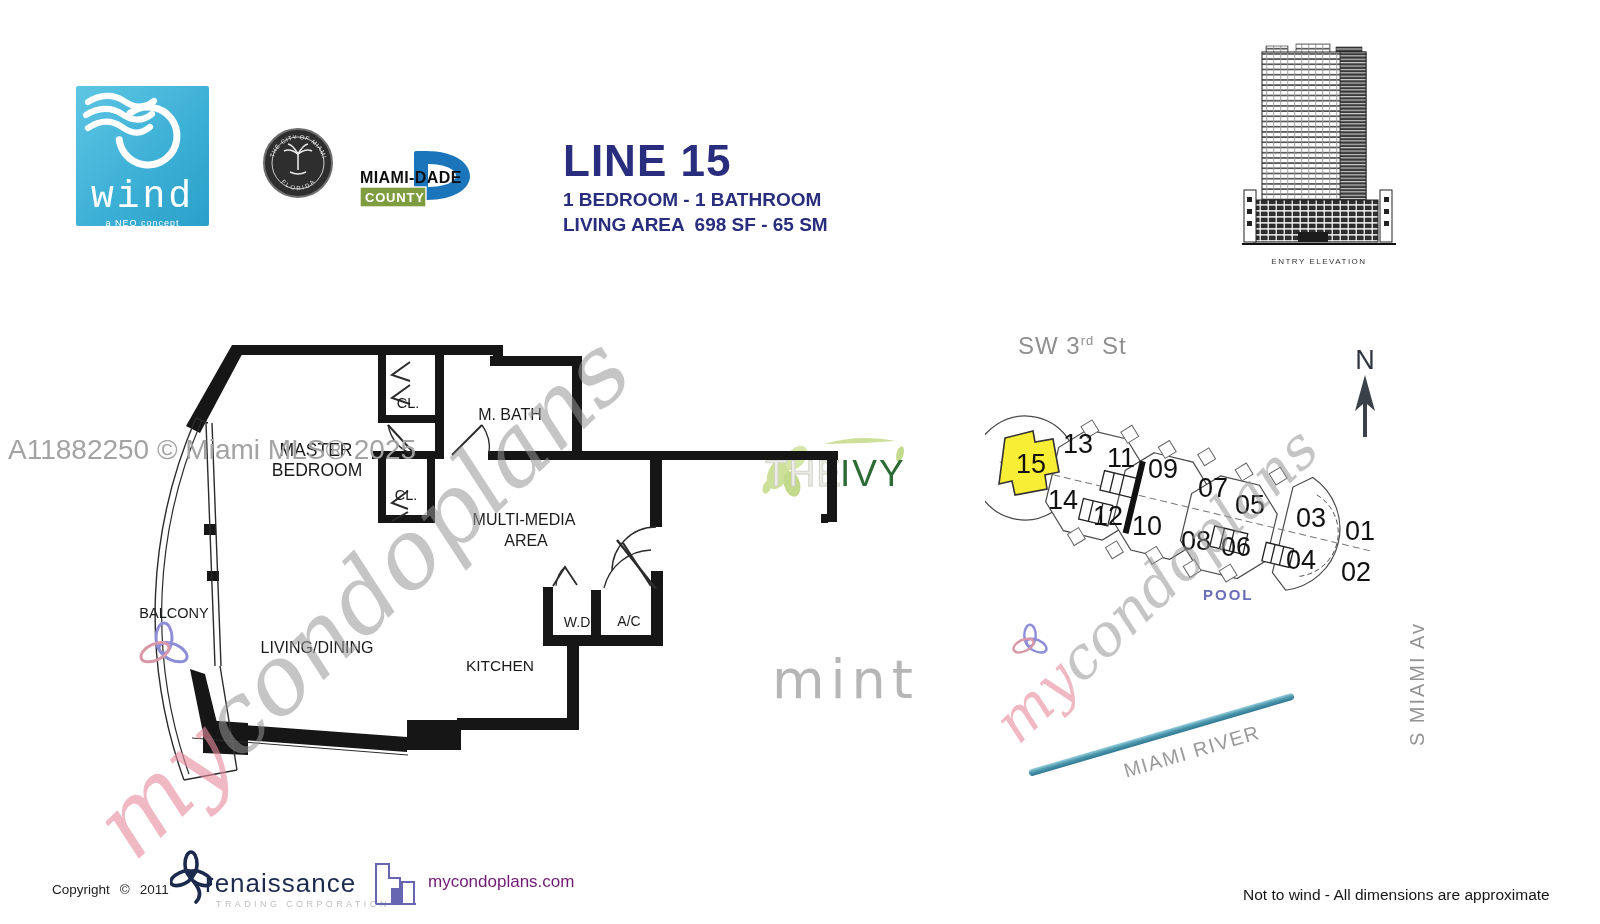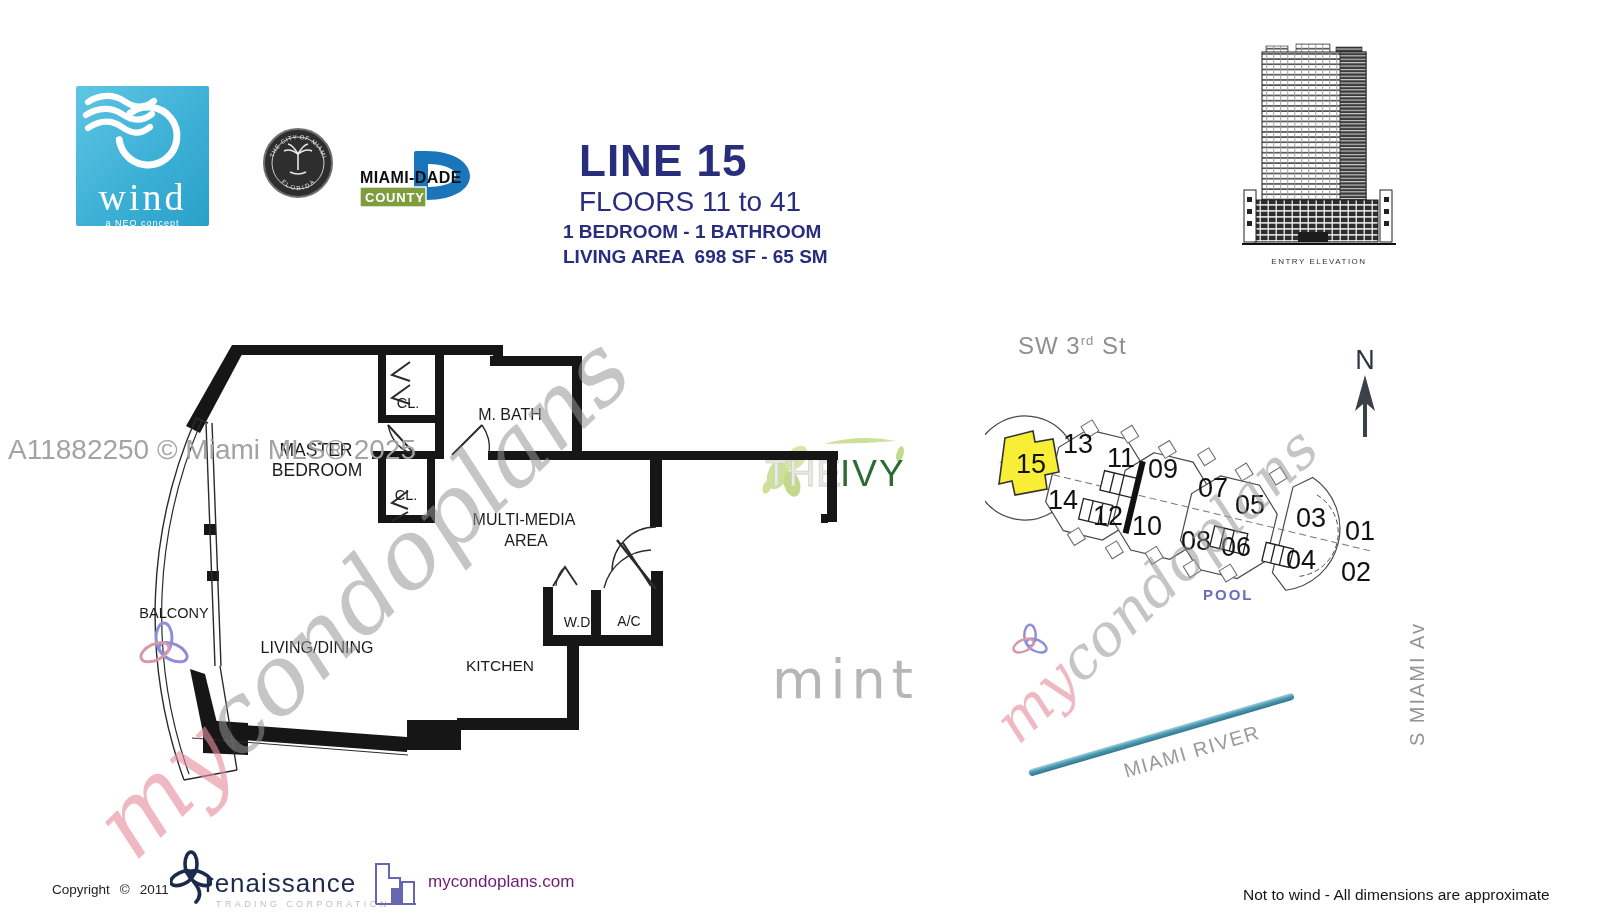--- a/index.html
+++ b/index.html
@@ -3,21 +3,21 @@
 <meta charset="utf-8">
 <style>
   html,body{margin:0;padding:0;background:#ffffff;}
   #page{position:relative;width:1600px;height:924px;background:#fff;overflow:hidden;
         font-family:"Liberation Sans",sans-serif;color:#1a1a1a;}
   .abs{position:absolute;}
   
   #wind-logo{left:76px;top:86px;width:133px;height:140px;
     background:linear-gradient(135deg,#5ec6e4 0%,#3db0d6 55%,#2aa0c9 100%);
     border-radius:2px;text-align:center;}
-  #wind-name{color:#fff;font-family:Liberation Serif, serif;font-size:38px;
+  #wind-name{color:#fff;font-family:Liberation Mono, monospace;font-size:38px;
     letter-spacing:3px;line-height:1;margin-top:2px;}
   #wind-tagline{color:#fff;font-size:9px;letter-spacing:1px;margin-top:2px;}
   #title-block{left:563px;top:136px;color:#292d7d;}
   #title-row{display:flex;align-items:baseline;white-space:pre;flex-direction:column;}
   #title-line{font-size:44px;font-weight:bold;letter-spacing:1px;}
   #title-floors{font-size:28px;margin-left:16px;}
   .title-sub{font-size:19px;margin-top:3px;white-space:pre;font-weight:bold;}
   
   #mls-watermark{left:8px;top:434px;font-size:28px;color:#a3a3a3;z-index:6;}
   .script-wm{font-family:"DejaVu Serif",serif;font-style:italic;z-index:6;
@@ -94,21 +94,20 @@
       <path d="M 66,3 c 30,0 44,13 44,25 c 0,12 -14,24 -44,24 v -13 c 21,0 30,-6 30,-11 c 0,-6 -9,-12 -30,-12 z" fill="#1b75bb"></path>
     </g>
     <text x="0" y="35" font-size="16" font-weight="bold" fill="#0e0e0e" letter-spacing="0.4">MIAMI-DADE</text>
     <rect x="0" y="39" width="66" height="20" fill="#7f9c3f" stroke="#ffffff" stroke-width="1.4"></rect>
     <text x="5" y="54" font-size="13" font-weight="bold" fill="#ffffff" letter-spacing="0.8">COUNTY</text>
   </svg>
 
   <div class="abs" id="title-block">
     <div id="title-row">
       <span id="title-line">LINE 15</span>
-      <span id="title-floors">FLOORS 11 to 41</span>
     </div>
     <div class="title-sub">1 BEDROOM - 1 BATHROOM</div>
     <div class="title-sub">LIVING AREA  698 SF - 65 SM</div>
   </div>
 
   <svg class="abs" style="left:1240px;top:40px;" width="160" height="235" viewBox="0 0 160 235">
     <defs>
       <pattern id="pf" width="7" height="5.2" patternUnits="userSpaceOnUse">
         <rect width="7" height="5.2" fill="#ffffff"></rect>
         <rect y="2.7" width="7" height="1.6" fill="#4a4a4a"></rect>

